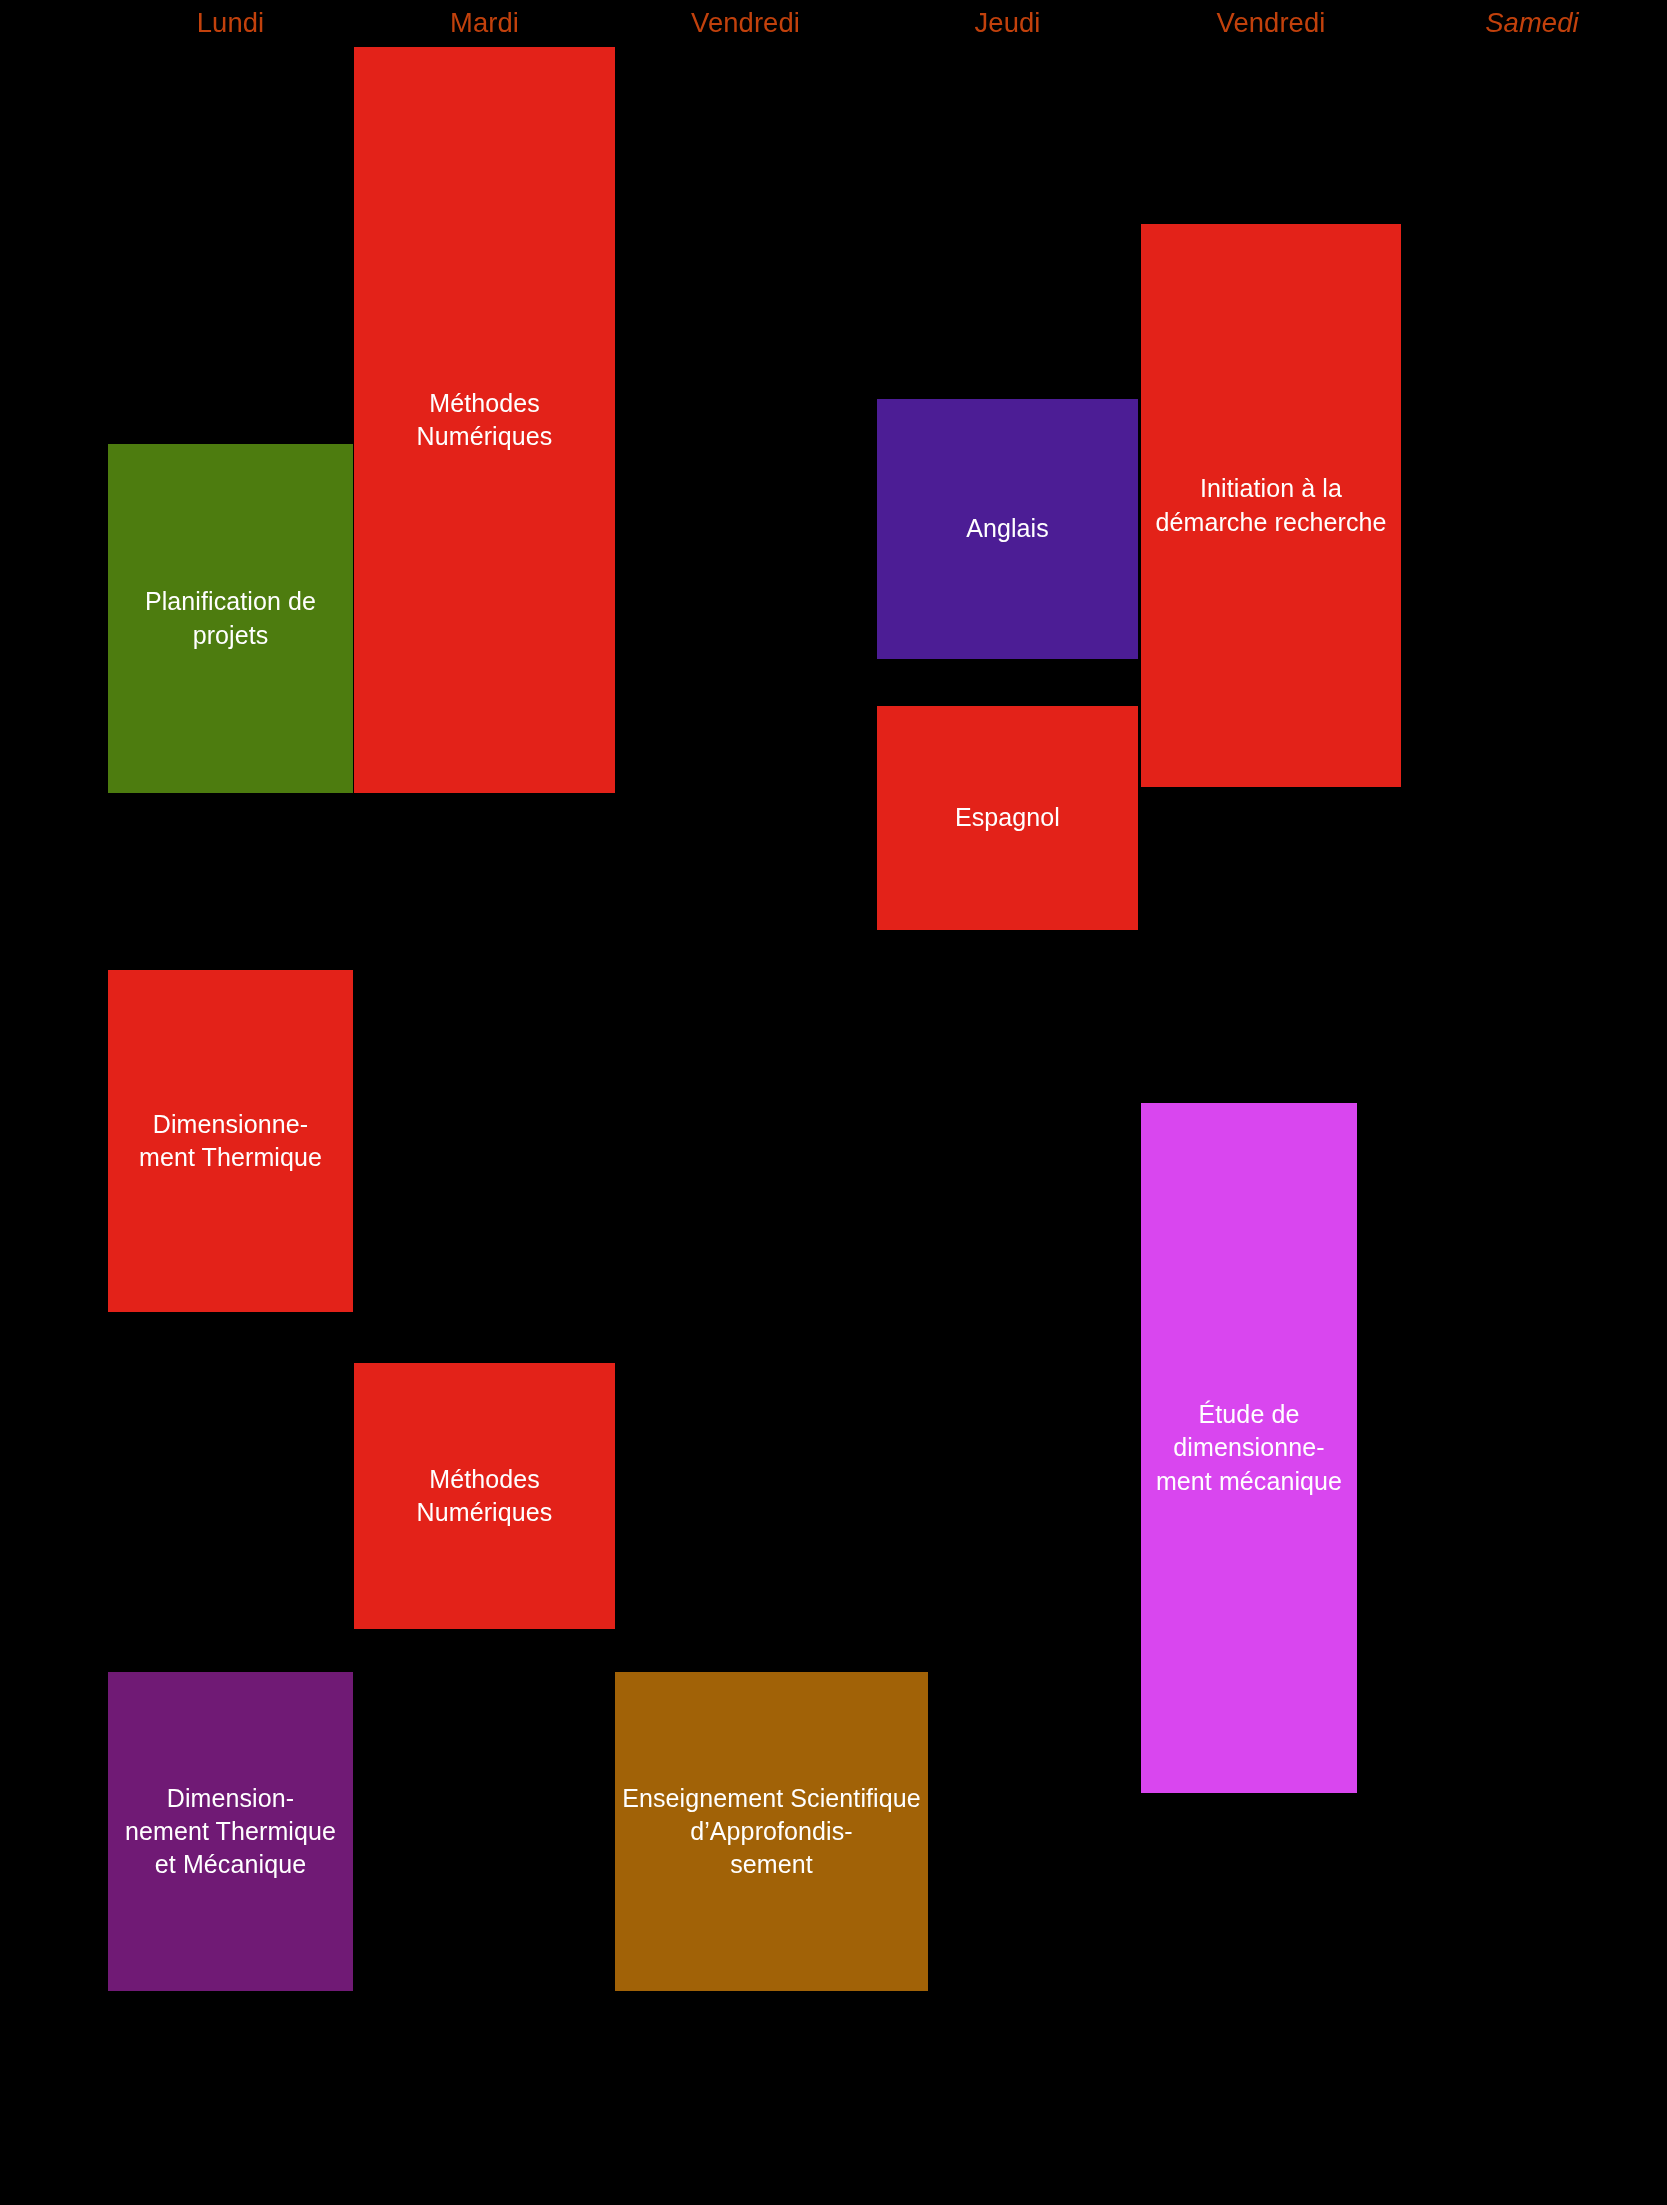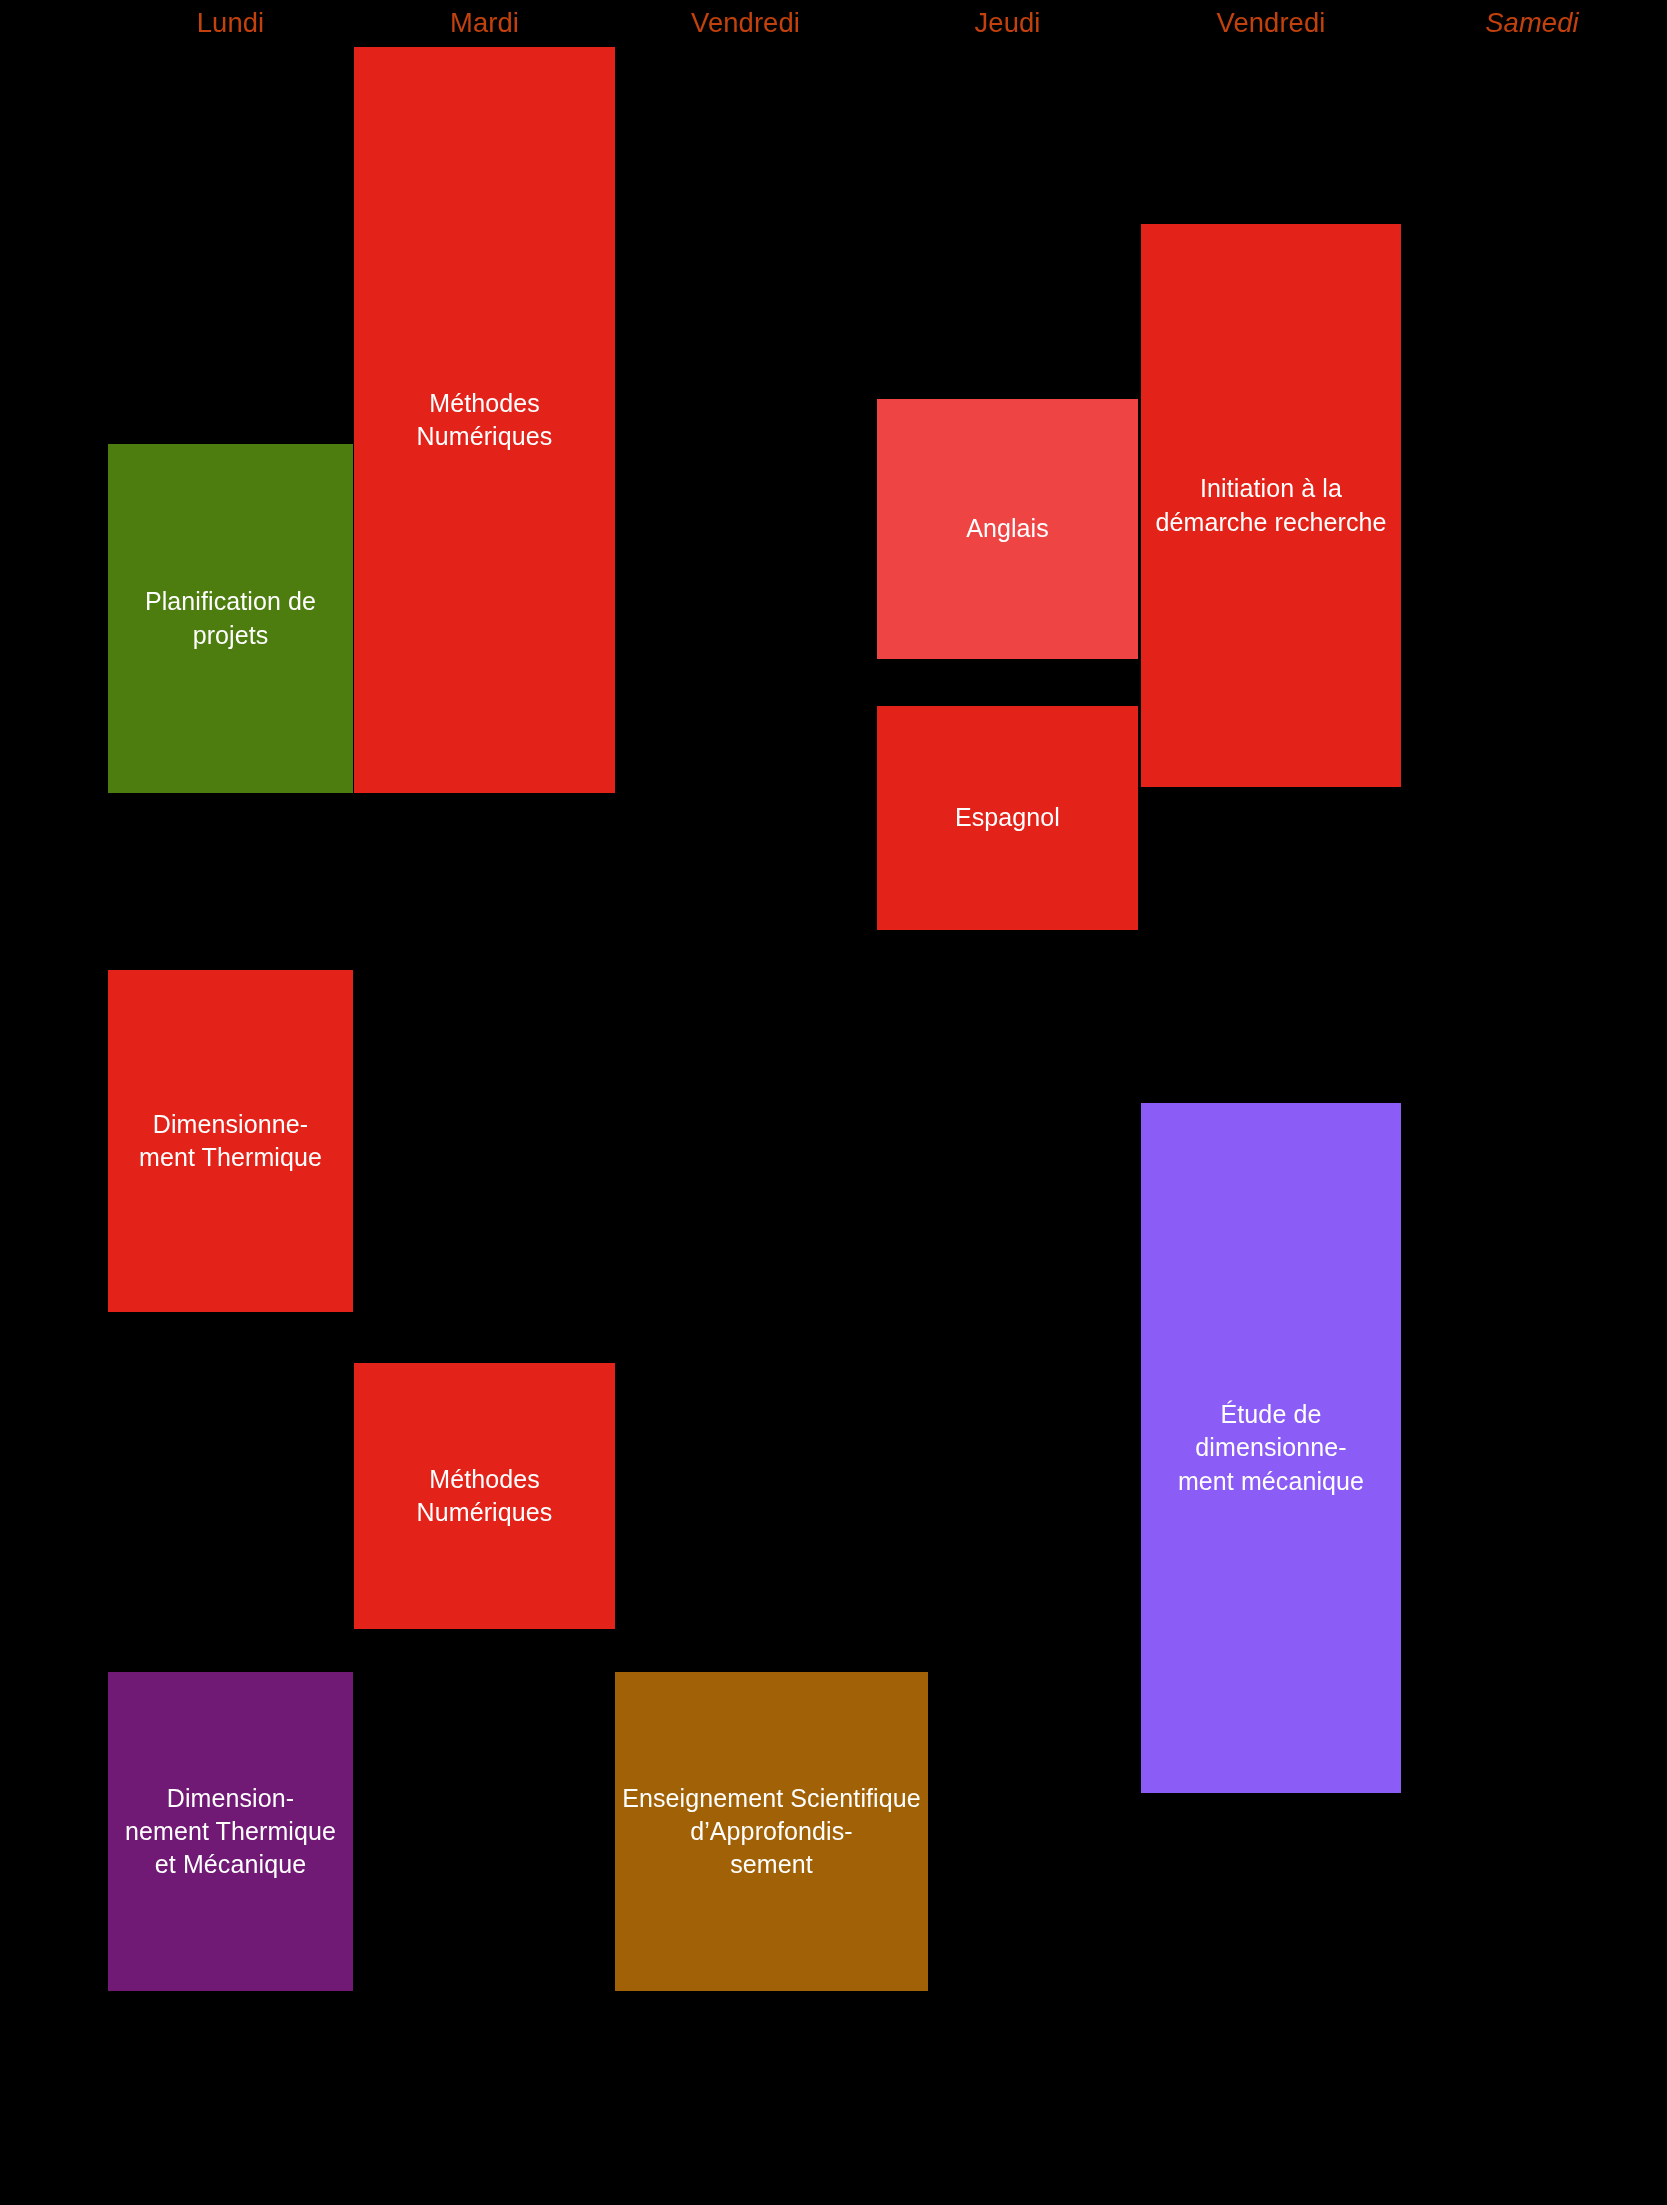--- a/index.html
+++ b/index.html
@@ -61,38 +61,38 @@
       <div class="day-header" style="left: 1402px; width: 260px; font-style: italic;">Samedi</div>
     </div>
   <div id="events-layer">
       <div class="event" style="left: 108px; top: 444px; width: 245px; height: 349px; background: #4d7c0f;">
         <span class="event-label">Planification de projets</span>
       </div>
       <div class="event" style="left: 354px; top: 47px; width: 261px; height: 746px; background: rgb(227, 34, 25);">
         <span class="event-label">Méthodes
 Numériques</span>
       </div>
-      <div class="event" style="left: 877px; top: 399px; width: 261px; height: 260px; background: #ef4444;">
+      <div class="event" style="left: 877px; top: 399px; width: 261px; height: 260px; background: #4c1d95;">
         <span class="event-label">Anglais</span>
       </div>
       <div class="event" style="left: 1141px; top: 224px; width: 260px; height: 563px; background: rgb(227, 34, 25);">
         <span class="event-label">Initiation à la démarche recherche</span>
       </div>
       <div class="event" style="left: 877px; top: 706px; width: 261px; height: 224px; background: rgb(227, 34, 25);">
         <span class="event-label">Espagnol</span>
       </div>
       <div class="event" style="left: 108px; top: 970px; width: 245px; height: 342px; background: rgb(227, 34, 25); align-items: center;">
         <span class="event-label">Dimensionne-
 ment Thermique</span>
       </div>
       <div class="event" style="left: 354px; top: 1363px; width: 261px; height: 266px; background: rgb(227, 34, 25);">
         <span class="event-label">Méthodes
 Numériques</span>
       </div>
-      <div class="event" style="left: 1141px; top: 1103px; width: 260px; height: 690px; background: #8b5cf6;">
+      <div class="event" style="left: 1141px; top: 1103px; width: 216px; height: 690px; background: #d946ef;">
         <span class="event-label">Étude de dimensionne-
 ment mécanique</span>
       </div>
       <div class="event" style="left: 108px; top: 1672px; width: 245px; height: 319px; background: #701a75;">
         <span class="event-label">Dimension-
 nement Thermique et Mécanique</span>
       </div>
       <div class="event" style="left: 615px; top: 1672px; width: 313px; height: 319px; background: #a16207;">
         <span class="event-label">Enseignement Scientifique d’Approfondis-
 sement</span>

